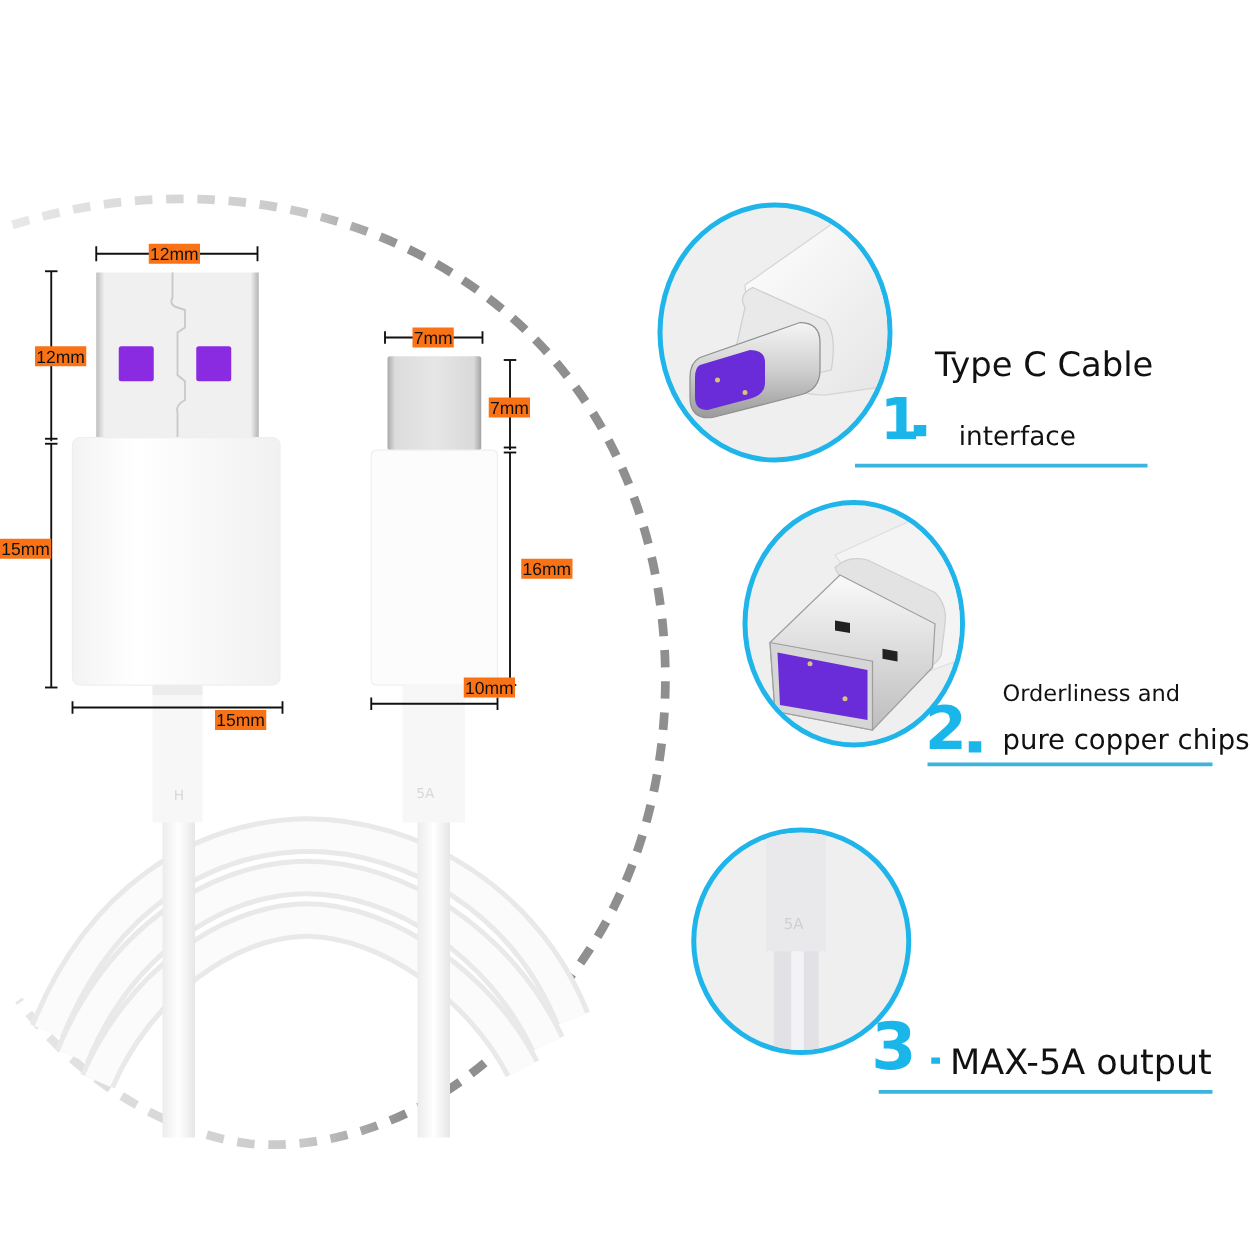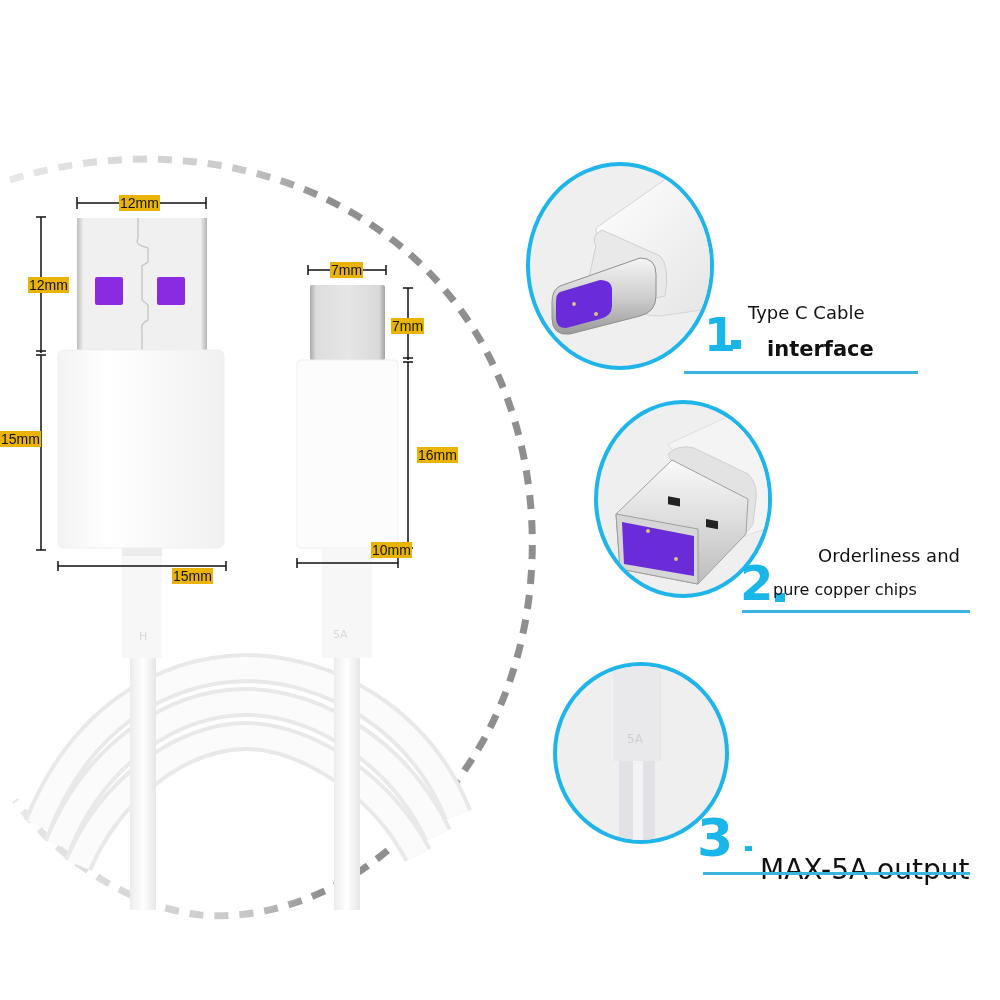--- a/index.html
+++ b/index.html
@@ -1,20 +1,20 @@
 <!DOCTYPE html>
 <html><head>
 <meta charset="utf-8">
 <style>
   html, body { margin:0; padding:0; background:#ffffff; }
   body { width:1000px; height:1000px; position:relative; overflow:hidden;
          font-family:"Liberation Sans", sans-serif; color:#111; }
   .abs { position:absolute; }
   svg.layer { position:absolute; left:0; top:0; }
-  .dim-label { position:absolute; font-family:"Liberation Sans", sans-serif; font-size:14px; color:#111; background:#eab308; padding:0 1px; line-height:16px; white-space:nowrap; }
+  .dim-label { position:absolute; font-family:"Liberation Sans", sans-serif; font-size:14px; color:#111; background:#f97316; padding:0 1px; line-height:16px; white-space:nowrap; }
   .feature-num { position:absolute; font-family:"DejaVu Sans", sans-serif; font-weight:bold; color:#1ab6ea; line-height:1; }
   .feature-text { position:absolute; font-family:"DejaVu Sans", sans-serif; color:#111; white-space:nowrap; transform-origin:left top; }
   .underline { position:absolute; height:3px; background:#3bb4de; }
   .circle { position:absolute; border:4px solid #1fb5ea; border-radius:50%; overflow:hidden; background:#efefef; box-sizing:border-box; }
   .cable-mark { position:absolute; font-size:11px; color:#d8d8d8; font-family:"DejaVu Sans", sans-serif; }
 </style>
 </head>
 <body>
 
 <svg class="layer" width="1000" height="1000">
@@ -189,26 +189,26 @@
   <svg width="170" height="176">
     <rect x="56" y="0" width="48" height="95" fill="#e9e9ec"></rect>
     <rect x="62" y="95" width="36" height="90" fill="#e2e2e6"></rect>
     <rect x="76" y="95" width="10" height="90" fill="#f3f3f5"></rect>
   </svg>
   <span class="cable-mark" style="left:70px;top:66px;font-size:12px;color:#cfcfcf;">5A</span>
 </div>
 
 <span class="feature-num" style="left:704px;top:312px;font-size:46px;">1</span>
 <span class="feature-num" style="left:731px;top:340px;width:10px;height:9px;background:#1ab6ea;"></span>
-<span class="feature-text" style="left:748px;top:302px;font-size:18px;">Type C Cable</span>
-<span class="feature-text" style="left:767px;top:337px;font-size:21px;font-weight:bold;">interface</span>
+<span class="feature-text" style="left:748px;top:277px;font-size:27px;">Type C Cable</span>
+<span class="feature-text" style="left:767px;top:337px;font-size:21px;">interface</span>
 <div class="underline" style="left:684px;top:371px;width:234px;"></div>
 
 <span class="feature-num" style="left:740px;top:559px;font-size:48px;">2</span>
 <span class="feature-num" style="left:775px;top:593px;width:10px;height:9px;background:#1ab6ea;"></span>
-<span class="feature-text" style="left:802px;top:545px;font-size:18px;margin-left:16px;">Orderliness and</span>
-<span class="feature-text" style="left:773px;top:580px;font-size:16px;">pure copper chips</span>
+<span class="feature-text" style="left:802px;top:545px;font-size:18px;">Orderliness and</span>
+<span class="feature-text" style="left:802px;top:580px;font-size:22px;">pure copper chips</span>
 <div class="underline" style="left:742px;top:610px;width:228px;"></div>
 
 <span class="feature-num" style="left:697px;top:812px;font-size:52px;">3</span>
 <span class="feature-num" style="left:745px;top:846px;width:7px;height:5px;background:#1ab6ea;"></span>
-<span class="feature-text" style="left:760px;top:833px;font-size:28px;margin-top:20px;">MAX-5A output</span>
+<span class="feature-text" style="left:760px;top:833px;font-size:28px;">MAX-5A output</span>
 <div class="underline" style="left:703px;top:872px;width:267px;"></div>
 
 </body></html>

